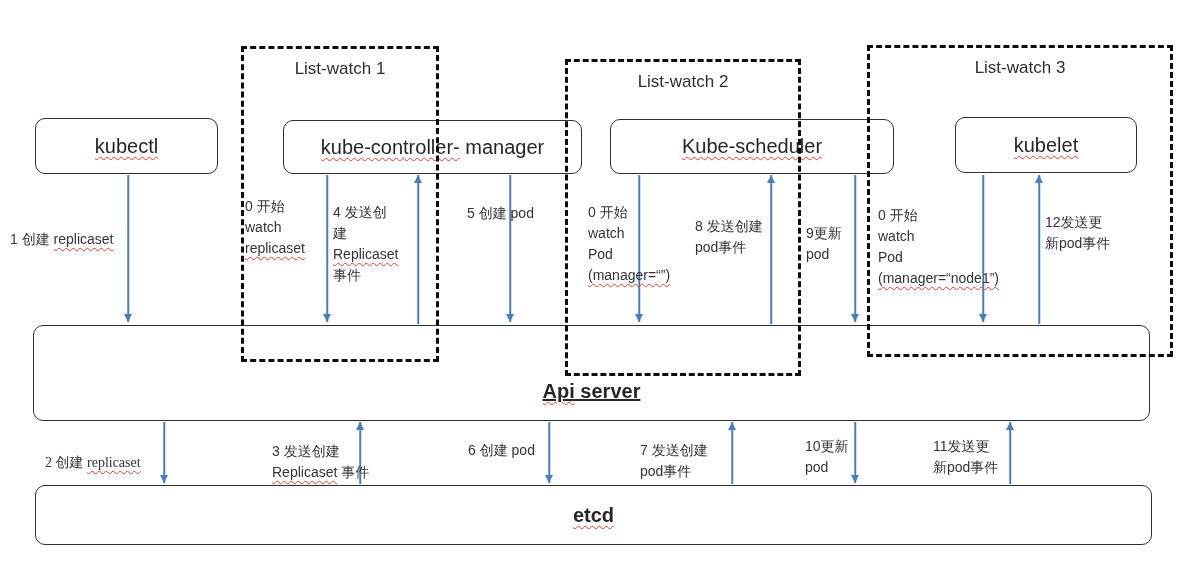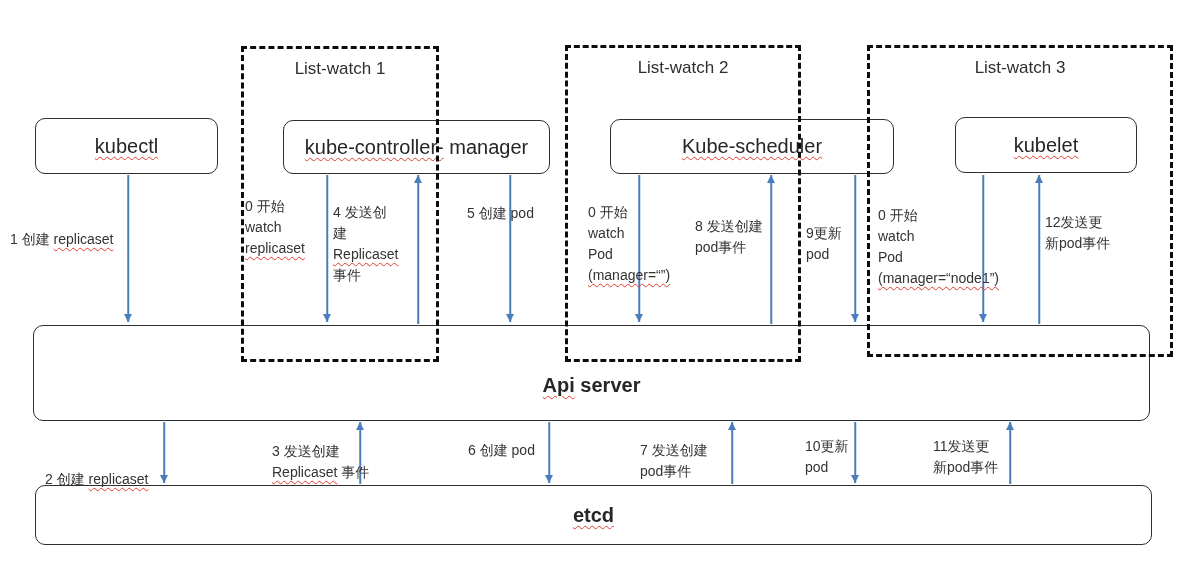--- a/index.html
+++ b/index.html
@@ -3,21 +3,21 @@
 <meta charset="utf-8">
 <style>
   html,body{margin:0;padding:0;background:#ffffff;}
   body{width:1183px;height:576px;overflow:hidden;
        font-family:"Liberation Sans","DejaVu Sans",sans-serif;}
   #canvas{position:relative;width:1183px;height:576px;background:#ffffff;}
 
   .node{position:absolute;box-sizing:border-box;border:1.4px solid #2f2f2f;
         border-radius:10px;background:#ffffff;display:flex;align-items:center;
         justify-content:center;font-size:20px;color:#262626;z-index:2;}
-  .node.bottom-text{align-items:flex-end;padding-bottom:23px;}
+  .node.bottom-text{align-items:flex-end;padding-bottom:17px;text-decoration:underline;}
   .node.bold{font-weight:bold;}
 
   .group{position:absolute;box-sizing:border-box;border:3.6px dashed #0d0d0d;
          background:transparent;z-index:5;pointer-events:none;}
   .group-title{text-align:center;font-size:17px;color:#2e2e2e;margin-top:10px;}
 
   .arrow{position:absolute;width:10px;z-index:3;}
   .arrow .line{position:absolute;left:50%;top:0;bottom:0;width:1.5px;
                transform:translateX(-50%);}
   .arrow .head{position:absolute;left:50%;transform:translateX(-50%);
@@ -31,21 +31,21 @@
         text-decoration-color:#e03c31;text-decoration-thickness:1px;
         text-underline-offset:3px;}
 </style>
 </head>
 <body>
 
 <div id="canvas">
     <div class="node" style="left: 35px; top: 118px; width: 183px; height: 56px;">
       <span class="txt"><span class="wavy">kubectl</span></span>
     </div>
-    <div class="node" style="left: 283px; top: 120px; width: 267px; height: 54px;">
+    <div class="node" style="left: 283px; top: 120px; width: 299px; height: 54px;">
       <span class="txt"><span class="wavy">kube-controller-</span> manager</span>
     </div>
     <div class="node" style="left: 955px; top: 117px; width: 182px; height: 56px;">
       <span class="txt"><span class="wavy">kubelet</span></span>
     </div>
     <div class="node" style="left: 610px; top: 119px; width: 284px; height: 55px;">
       <span class="txt"><span class="wavy">Kube-scheduler</span></span>
     </div>
     <div class="node bold bottom-text" style="left: 33px; top: 325px; width: 1117px; height: 96px;">
       <span class="txt"><span class="wavy">Api</span> server</span>
@@ -147,21 +147,21 @@
     <div class="flow-label" style="left: 878px; top: 205px;">
       <div class="txt">0 开始</div>
       <div class="txt">watch</div>
       <div class="txt">Pod</div>
       <div class="txt"><span class="wavy">(manager=“node1”)</span></div>
     </div>
     <div class="flow-label" style="left: 1045px; top: 212px;">
       <div class="txt">12发送更</div>
       <div class="txt">新pod事件</div>
     </div>
-    <div class="flow-label" style="left: 45px; top: 469px;">
+    <div class="flow-label" style="left: 45px; top: 452px; font-family: Liberation Serif, serif;">
       <div class="txt">2 创建 <span class="wavy">replicaset</span></div>
     </div>
     <div class="flow-label" style="left: 272px; top: 441px;">
       <div class="txt">3 发送创建</div>
       <div class="txt"><span class="wavy">Replicaset</span> 事件</div>
     </div>
     <div class="flow-label" style="left: 468px; top: 440px;">
       <div class="txt">6 创建 pod</div>
     </div>
     <div class="flow-label" style="left: 640px; top: 440px;">
@@ -172,19 +172,19 @@
       <div class="txt">10更新</div>
       <div class="txt">pod</div>
     </div>
     <div class="flow-label" style="left: 933px; top: 436px;">
       <div class="txt">11发送更</div>
       <div class="txt">新pod事件</div>
     </div>
     <div class="group" style="left: 241px; top: 46px; width: 198px; height: 316px;">
       <div class="group-title">List-watch 1</div>
     </div>
-    <div class="group" style="left: 565px; top: 45px; width: 236px; height: 317px;">
+    <div class="group" style="left: 565px; top: 59px; width: 236px; height: 317px;">
       <div class="group-title">List-watch 2</div>
     </div>
     <div class="group" style="left: 867px; top: 45px; width: 306px; height: 312px;">
       <div class="group-title">List-watch 3</div>
     </div>
   </div>
 
 </body></html>

